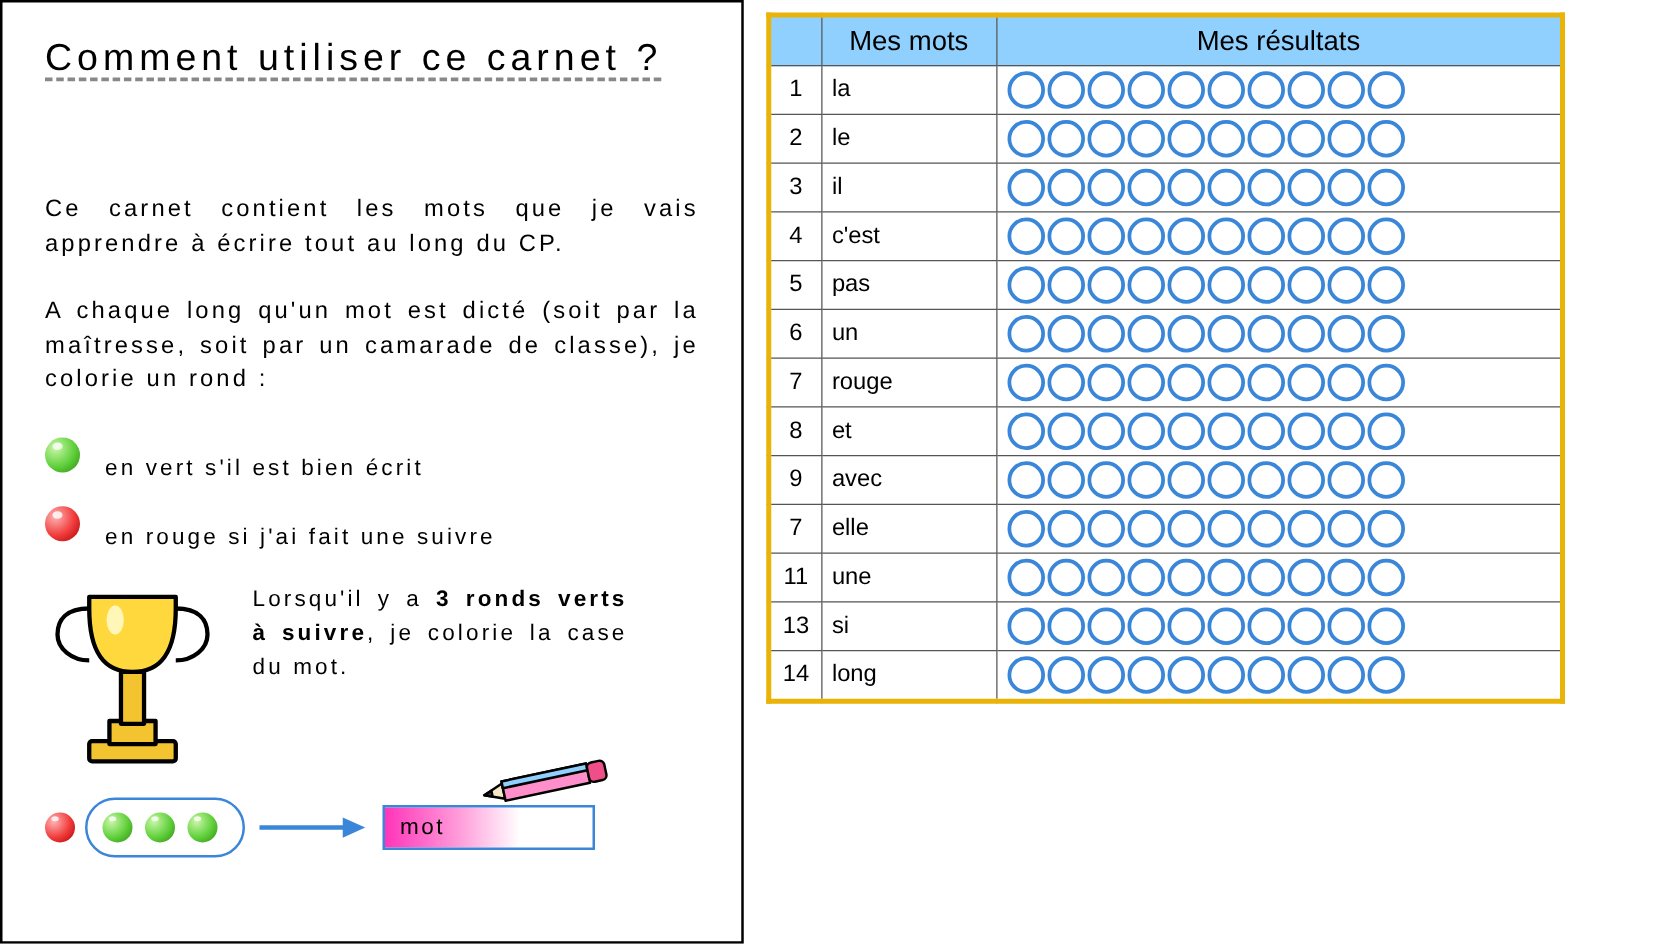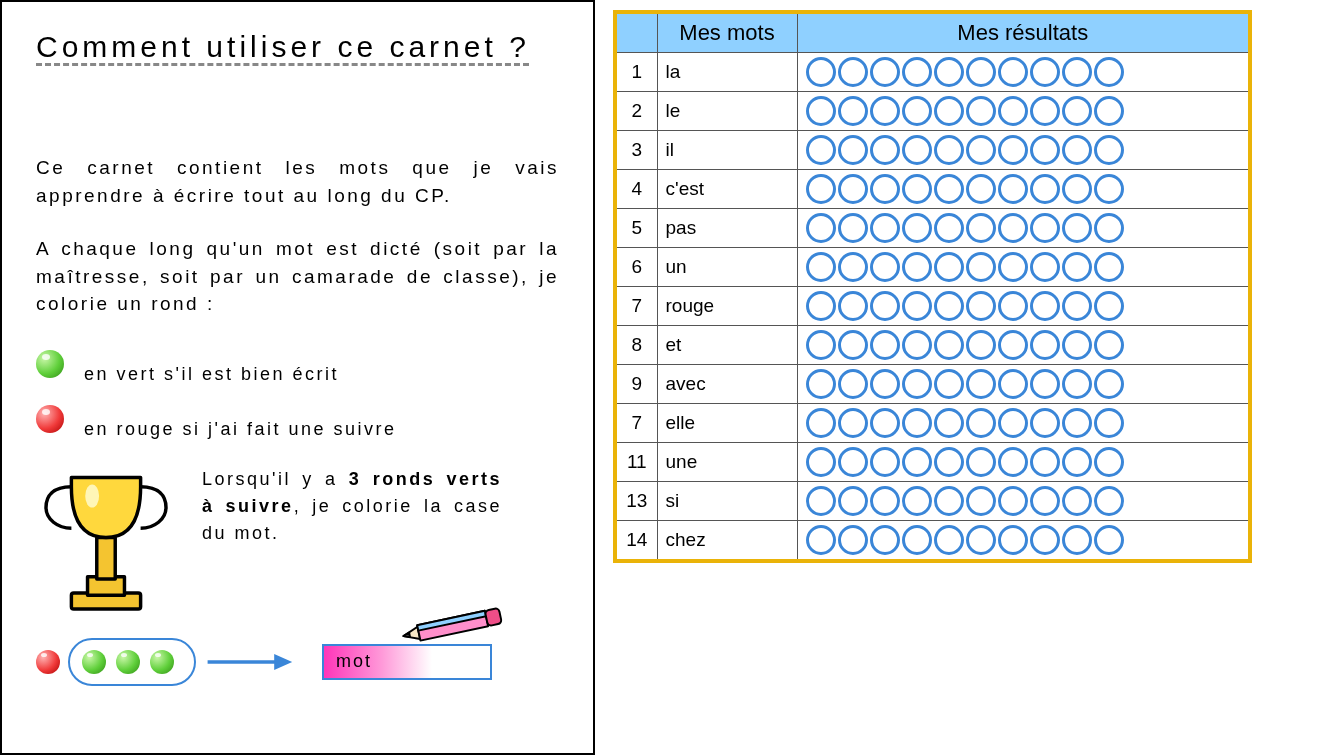--- a/index.html
+++ b/index.html
@@ -80,21 +80,21 @@
     content:""; position:absolute; top:3px; left:5px; width:6px; height:4px;
     background:rgba(255,255,255,.8); border-radius:50%;
   }
   .oval-group {
     border:2.5px solid #3a86d8;
     border-radius:48px;
     padding:10px 20px 10px 12px;
     display:flex; align-items:center; gap:10px;
   }
   .arrow-icon svg { width:90px; height:30px; display:block; }
-  .pencil-wrap { position:relative; margin-left:20px; }
+  .pencil-wrap { position:relative; margin-left:4px; }
   .pencil-icon { position:absolute; top:-46px; right:-14px; }
   .pencil-icon svg { width:110px; height:40px; display:block; transform:rotate(-12deg); }
   .mot-box {
     border:2.5px solid #3a86d8;
     width:170px; height:36px;
     background: linear-gradient(to right, #ff35b9 0%, #ff9ad9 35%, #ffffff 65%);
     display:flex; align-items:center; padding-left:12px;
     font-size:18px; color:#000; letter-spacing:2px;
   }
 
@@ -427,21 +427,21 @@
                 <span class="circle"></span>
                 <span class="circle"></span>
                 <span class="circle"></span>
                 <span class="circle"></span>
                 <span class="circle"></span>
               </div>
             </td>
           </tr>
           <tr>
             <td>14</td>
-            <td>chez</td>
+            <td>long</td>
             <td>
               <div class="circle-row">
                 <span class="circle"></span>
                 <span class="circle"></span>
                 <span class="circle"></span>
                 <span class="circle"></span>
                 <span class="circle"></span>
                 <span class="circle"></span>
                 <span class="circle"></span>
                 <span class="circle"></span>

